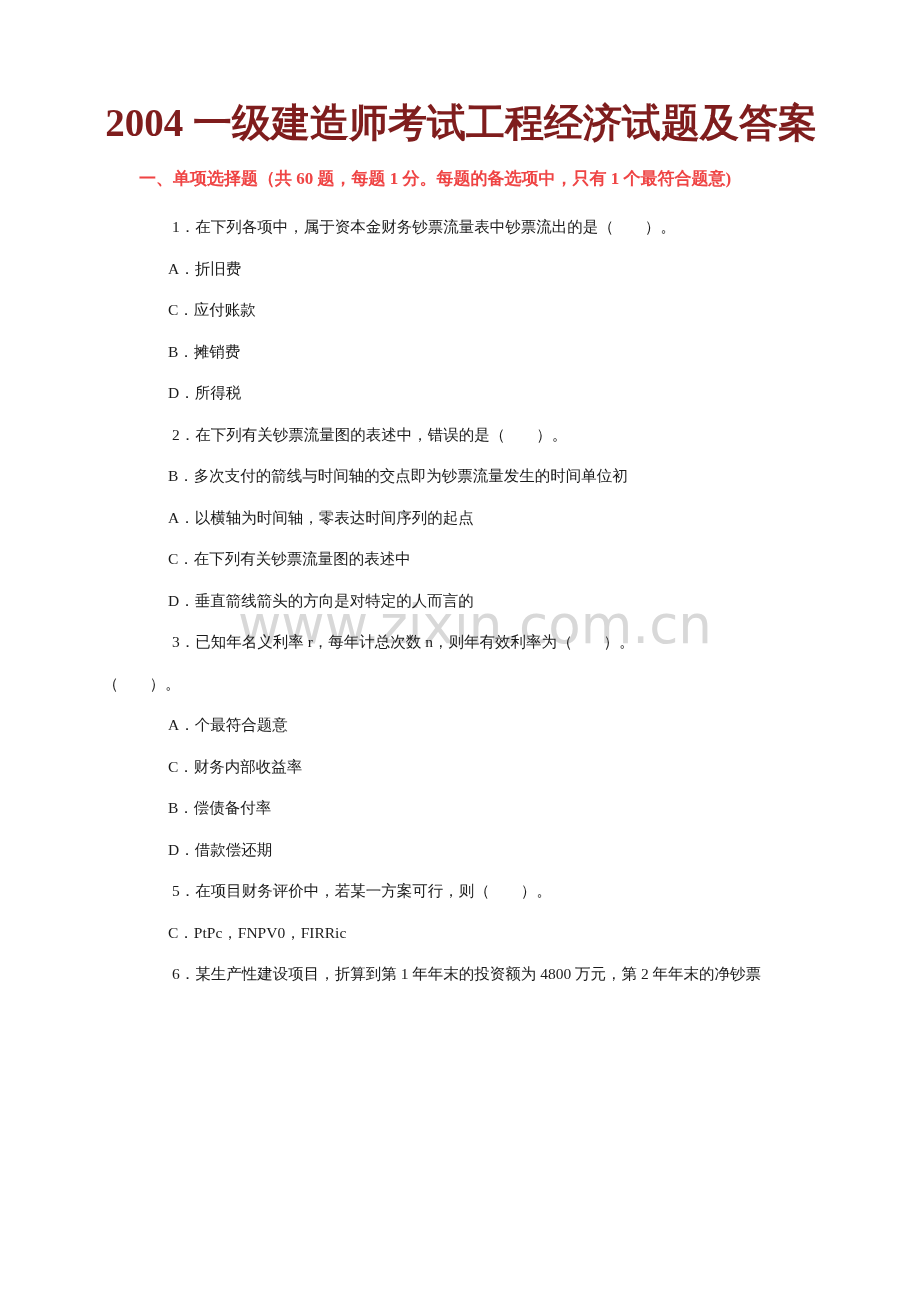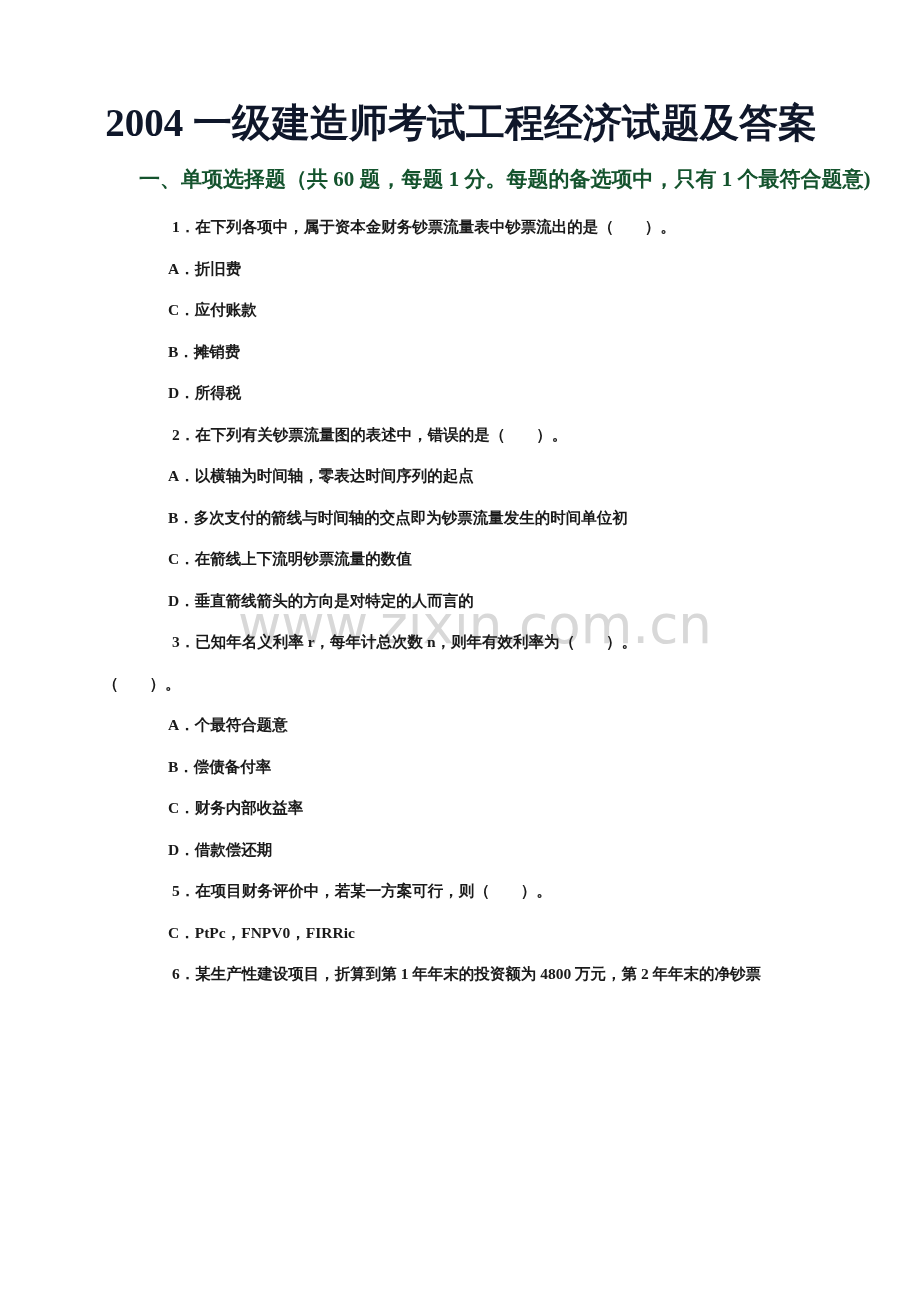--- a/index.html
+++ b/index.html
@@ -41,67 +41,66 @@
     text-align: center;
     font-size: 39px;
     line-height: 48px;
     font-weight: bold;
     white-space: nowrap;
     color: #f40000;
   }
   .section-heading {
     margin: 20px 0 0 0;
     padding-left: 36px;
-    font-size: 21px;
+    font-size: 17px;
     line-height: 24px;
     font-weight: bold;
     white-space: nowrap;
-    color: #14532d;
+    color: #ef4444;
   }
   .lines {
     margin-top: 15px;
-    font-weight: bold;
   }
   .line {
     height: 41.5px;
     line-height: 41.5px;
     font-size: 15.5px;
     white-space: nowrap;
     color: #1a1a1a;
   }
   .line.q { padding-left: 69px; }
   .line.o { padding-left: 65px; }
   .line.c { padding-left: 0; }
 </style>
 </head>
 <body>
 
 <div class="page">
   <div class="watermark" style="color: rgb(216, 216, 216);">www.zixin.com.cn</div>
 
   <div class="content">
-    <h1 class="doc-title" style="color: #0f172a;">2004 一级建造师考试工程经济试题及答案</h1>
+    <h1 class="doc-title" style="color: #7f1d1d;">2004 一级建造师考试工程经济试题及答案</h1>
 
     <h2 class="section-heading">一、单项选择题（共 60 题，每题 1 分。每题的备选项中，只有 1 个最符合题意)</h2>
 
     <div class="lines" id="lines-container">
         <div class="line q">1．在下列各项中，属于资本金财务钞票流量表中钞票流出的是（　　）。</div>
         <div class="line o">A．折旧费</div>
         <div class="line o">C．应付账款</div>
         <div class="line o">B．摊销费</div>
         <div class="line o">D．所得税</div>
         <div class="line q">2．在下列有关钞票流量图的表述中，错误的是（　　）。</div>
+        <div class="line o">B．多次支付的箭线与时间轴的交点即为钞票流量发生的时间单位初</div>
         <div class="line o">A．以横轴为时间轴，零表达时间序列的起点</div>
-        <div class="line o">B．多次支付的箭线与时间轴的交点即为钞票流量发生的时间单位初</div>
-        <div class="line o">C．在箭线上下流明钞票流量的数值</div>
+        <div class="line o">C．在下列有关钞票流量图的表述中</div>
         <div class="line o">D．垂直箭线箭头的方向是对特定的人而言的</div>
         <div class="line q">3．已知年名义利率 r，每年计总次数 n，则年有效利率为（　　）。</div>
         <div class="line c">（　　）。</div>
         <div class="line o">A．个最符合题意</div>
+        <div class="line o">C．财务内部收益率</div>
         <div class="line o">B．偿债备付率</div>
-        <div class="line o">C．财务内部收益率</div>
         <div class="line o">D．借款偿还期</div>
         <div class="line q">5．在项目财务评价中，若某一方案可行，则（　　）。</div>
         <div class="line o">C．PtPc，FNPV0，FIRRic</div>
         <div class="line q">6．某生产性建设项目，折算到第 1 年年末的投资额为 4800 万元，第 2 年年末的净钞票</div>
       </div>
   </div>
 </div>
 
 </body></html>

